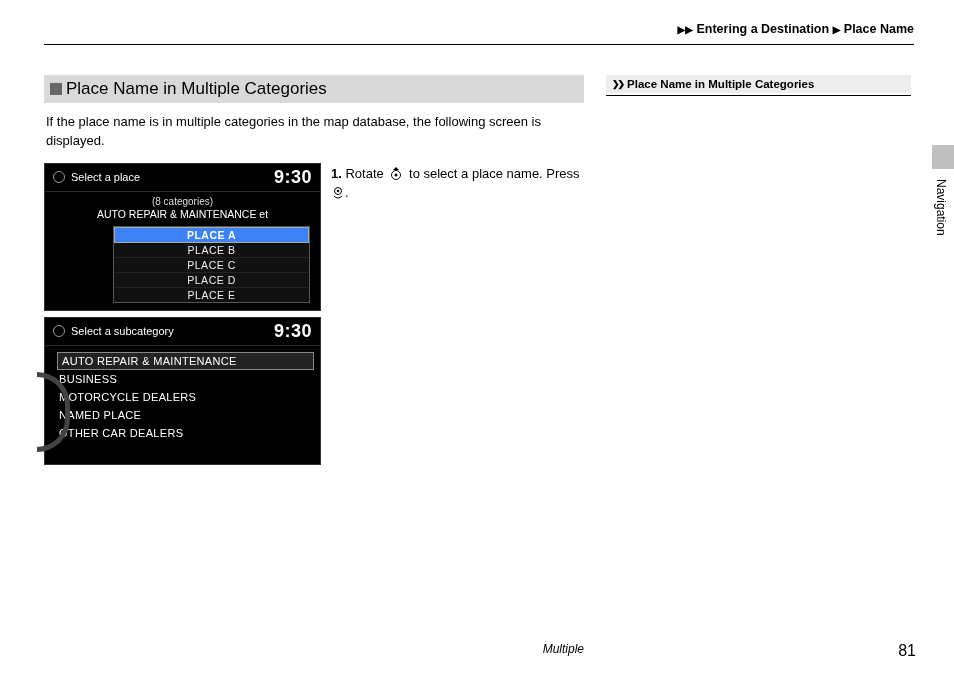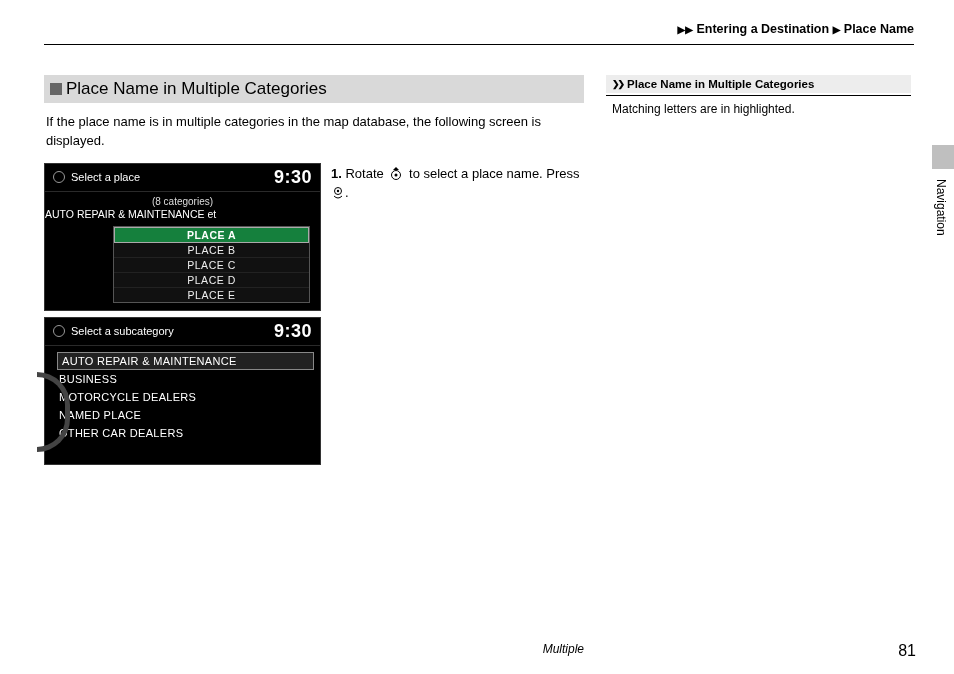--- a/index.html
+++ b/index.html
@@ -35,30 +35,30 @@
   }
   .screen-hdr{
     display:flex;align-items:center;justify-content:space-between;
     padding:3px 8px;border-bottom:1px solid #2a2a2a;gap:34px;
   }
   .hdr-left{display:flex;align-items:center;gap:6px;font-weight:500;}
   .ring{width:10px;height:10px;border:1.5px solid #999;border-radius:50%;}
   .time{font-size:18px;font-weight:bold;letter-spacing:.5px;}
   .screen-body{padding:4px 0 6px;position:relative;min-height:108px;}
   .sub1-small{font-size:10px;text-align:center;color:#ddd;}
-  .sub1-big{font-size:10.5px;color:#fff;margin-top:1px;white-space:nowrap;}
+  .sub1-big{font-size:10.5px;text-align:center;color:#fff;margin-top:1px;white-space:nowrap;}
   .placelist{
     margin:6px 10px 0 68px;border:1px solid #555;background:#111;
   }
   .placelist .pi{
     text-align:center;font-size:10.5px;color:#eee;border-bottom:1px solid #222;
     padding:1px 0 1px;letter-spacing:.5px;
   }
   .placelist .pi.sel{
-    border:1.5px solid #aaa;background:#15803d;font-weight:bold;color:#fff;
+    border:1.5px solid #aaa;background:#3b82f6;font-weight:bold;color:#fff;
     padding:1px 0;
   }
   .placelist .pi:last-child{border-bottom:none;}
   .catlist{margin:2px 6px 4px 12px;}
   .catlist .ci{font-size:11px;color:#fff;padding:3px 2px;letter-spacing:.3px;}
   .catlist .ci.sel{
     border:1.5px solid #888;background:#222;padding:2px 4px;
   }
   .dial-arc{
     position:absolute;left:-8px;top:26px;width:28px;height:70px;
@@ -164,21 +164,20 @@
         </div>
       </div>
     </div>
 
     <div class="side">
       <div class="side-hdr">
         <span class="tri2">❯❯</span>
         <span>Place Name in Multiple Categories</span>
       </div>
       <hr class="side-hr">
-      <div class="side-note">Matching letters are in highlighted.</div>
     </div>
   </div>
 </div>
 
 <div class="continued">Multiple</div>
 <div class="pageno">81</div>
 
 <div class="vtab">
   <div class="grey"></div>
   <div class="lbl">Navigation</div>

